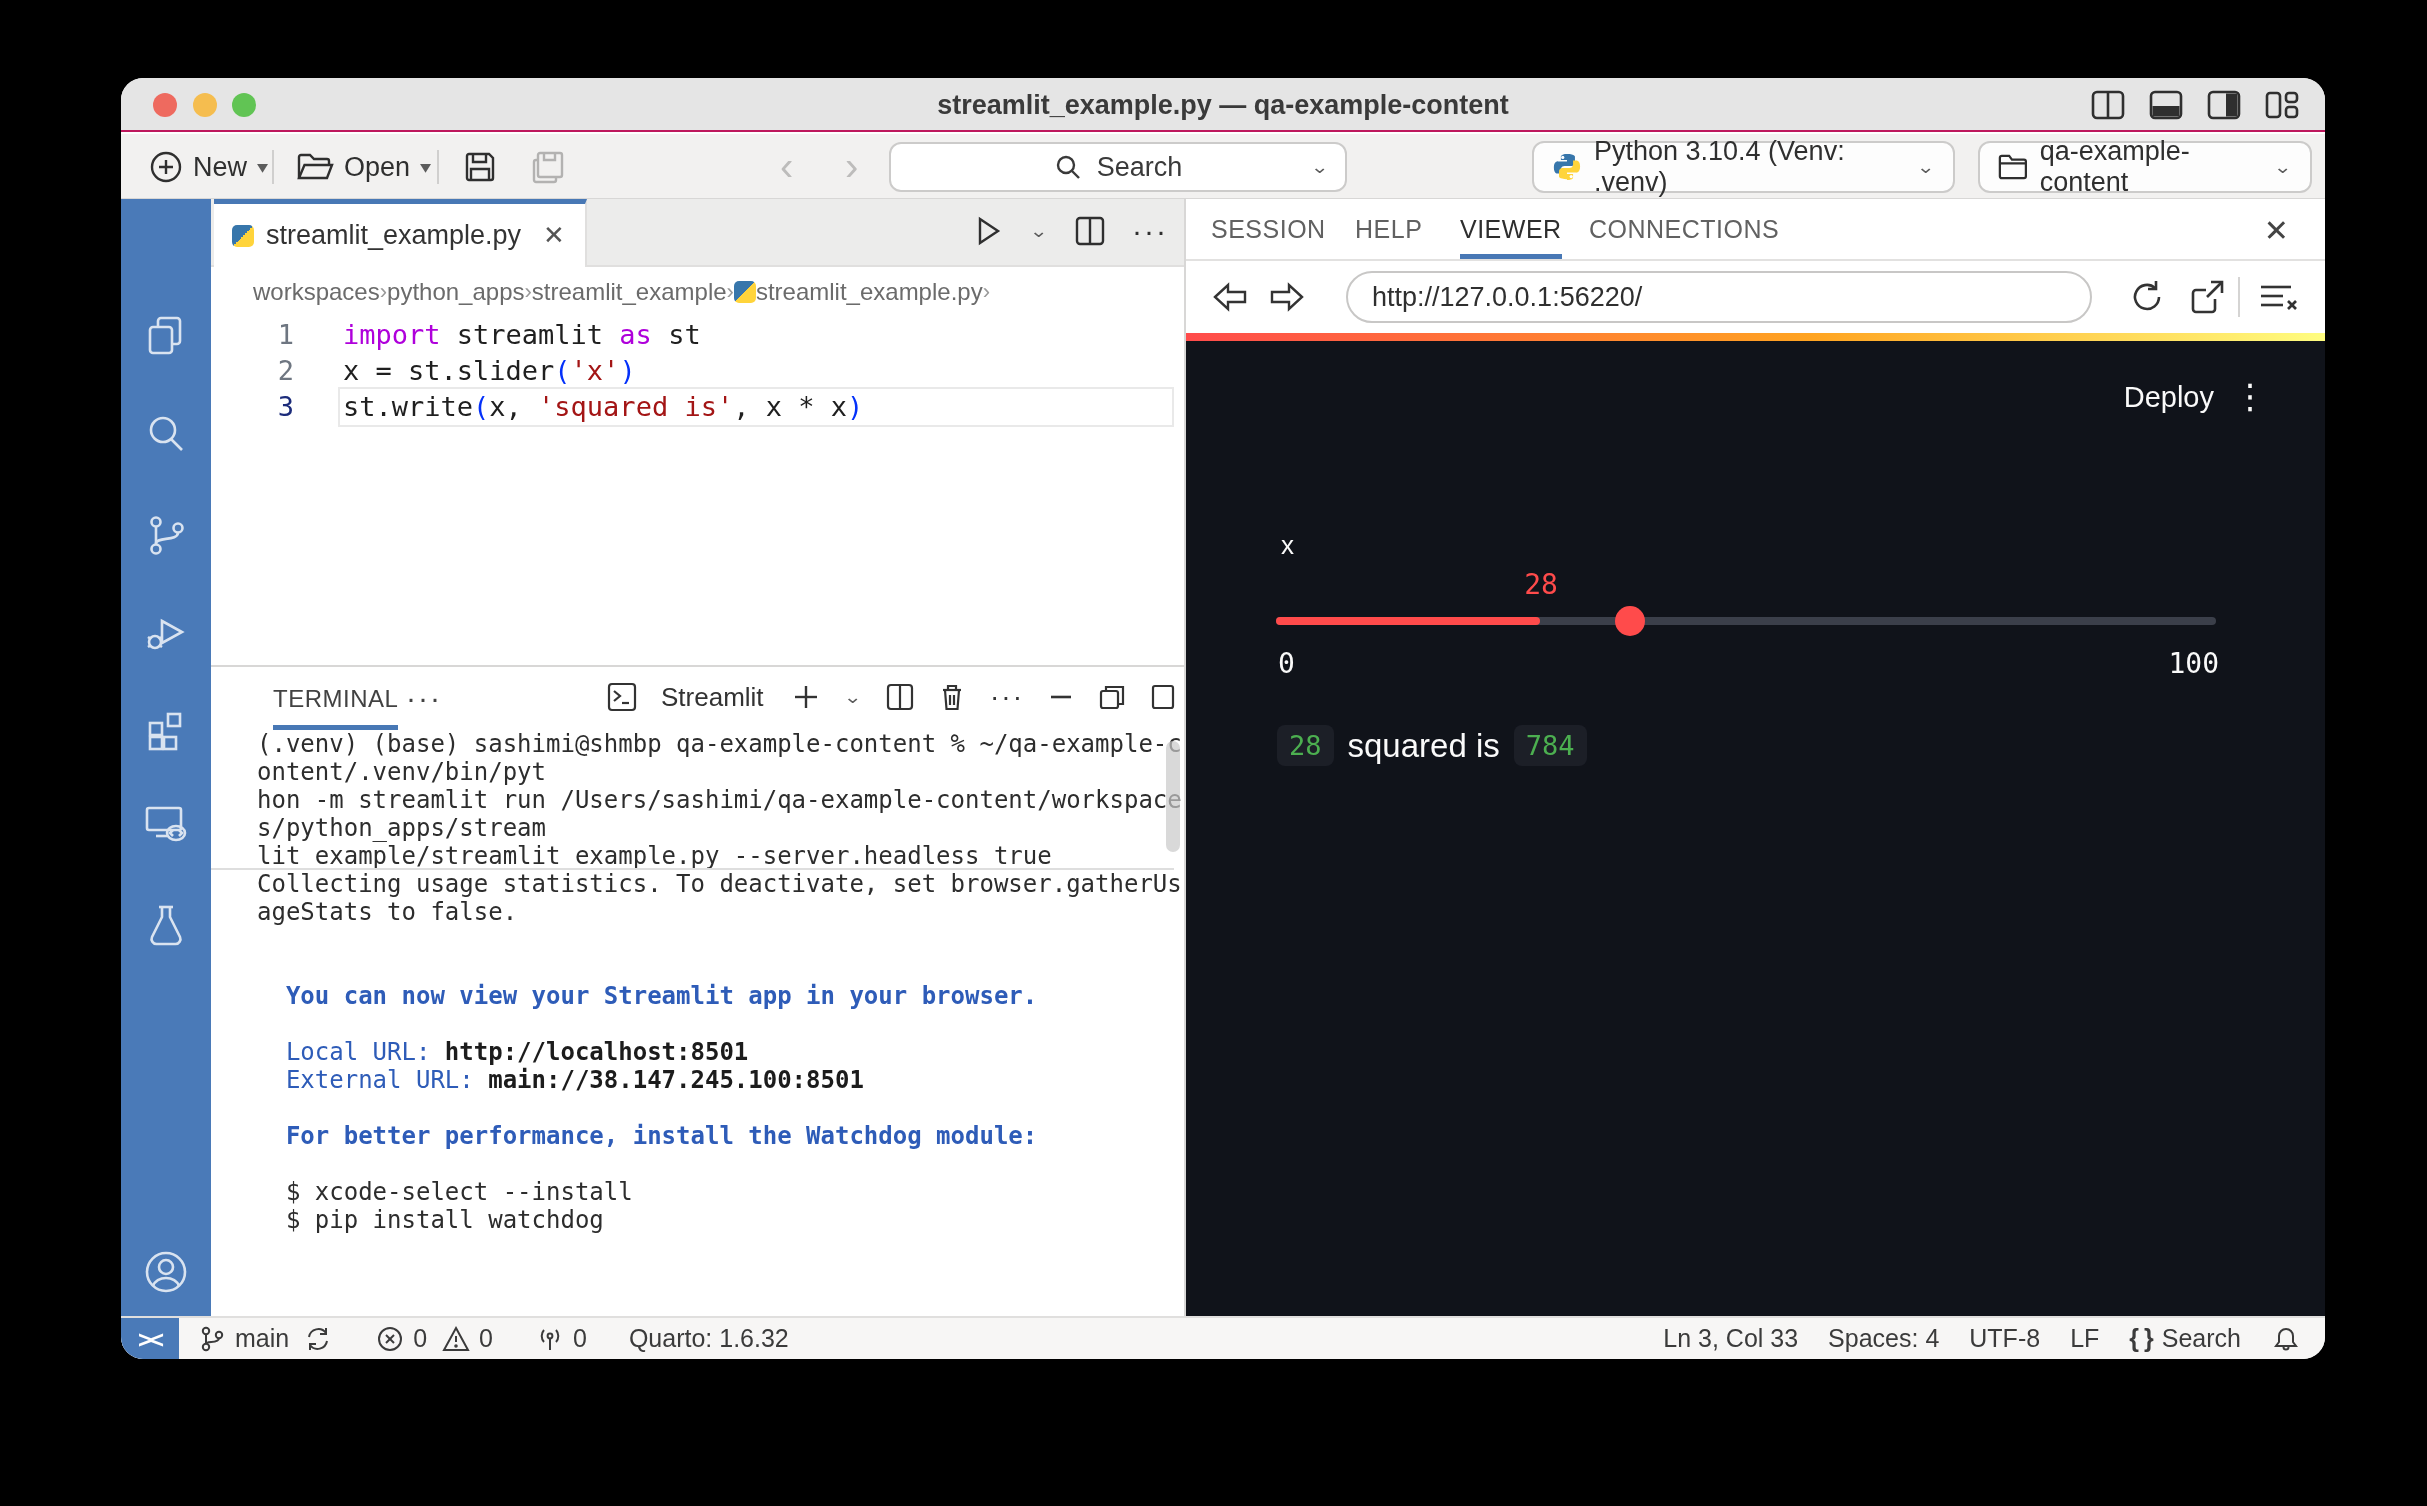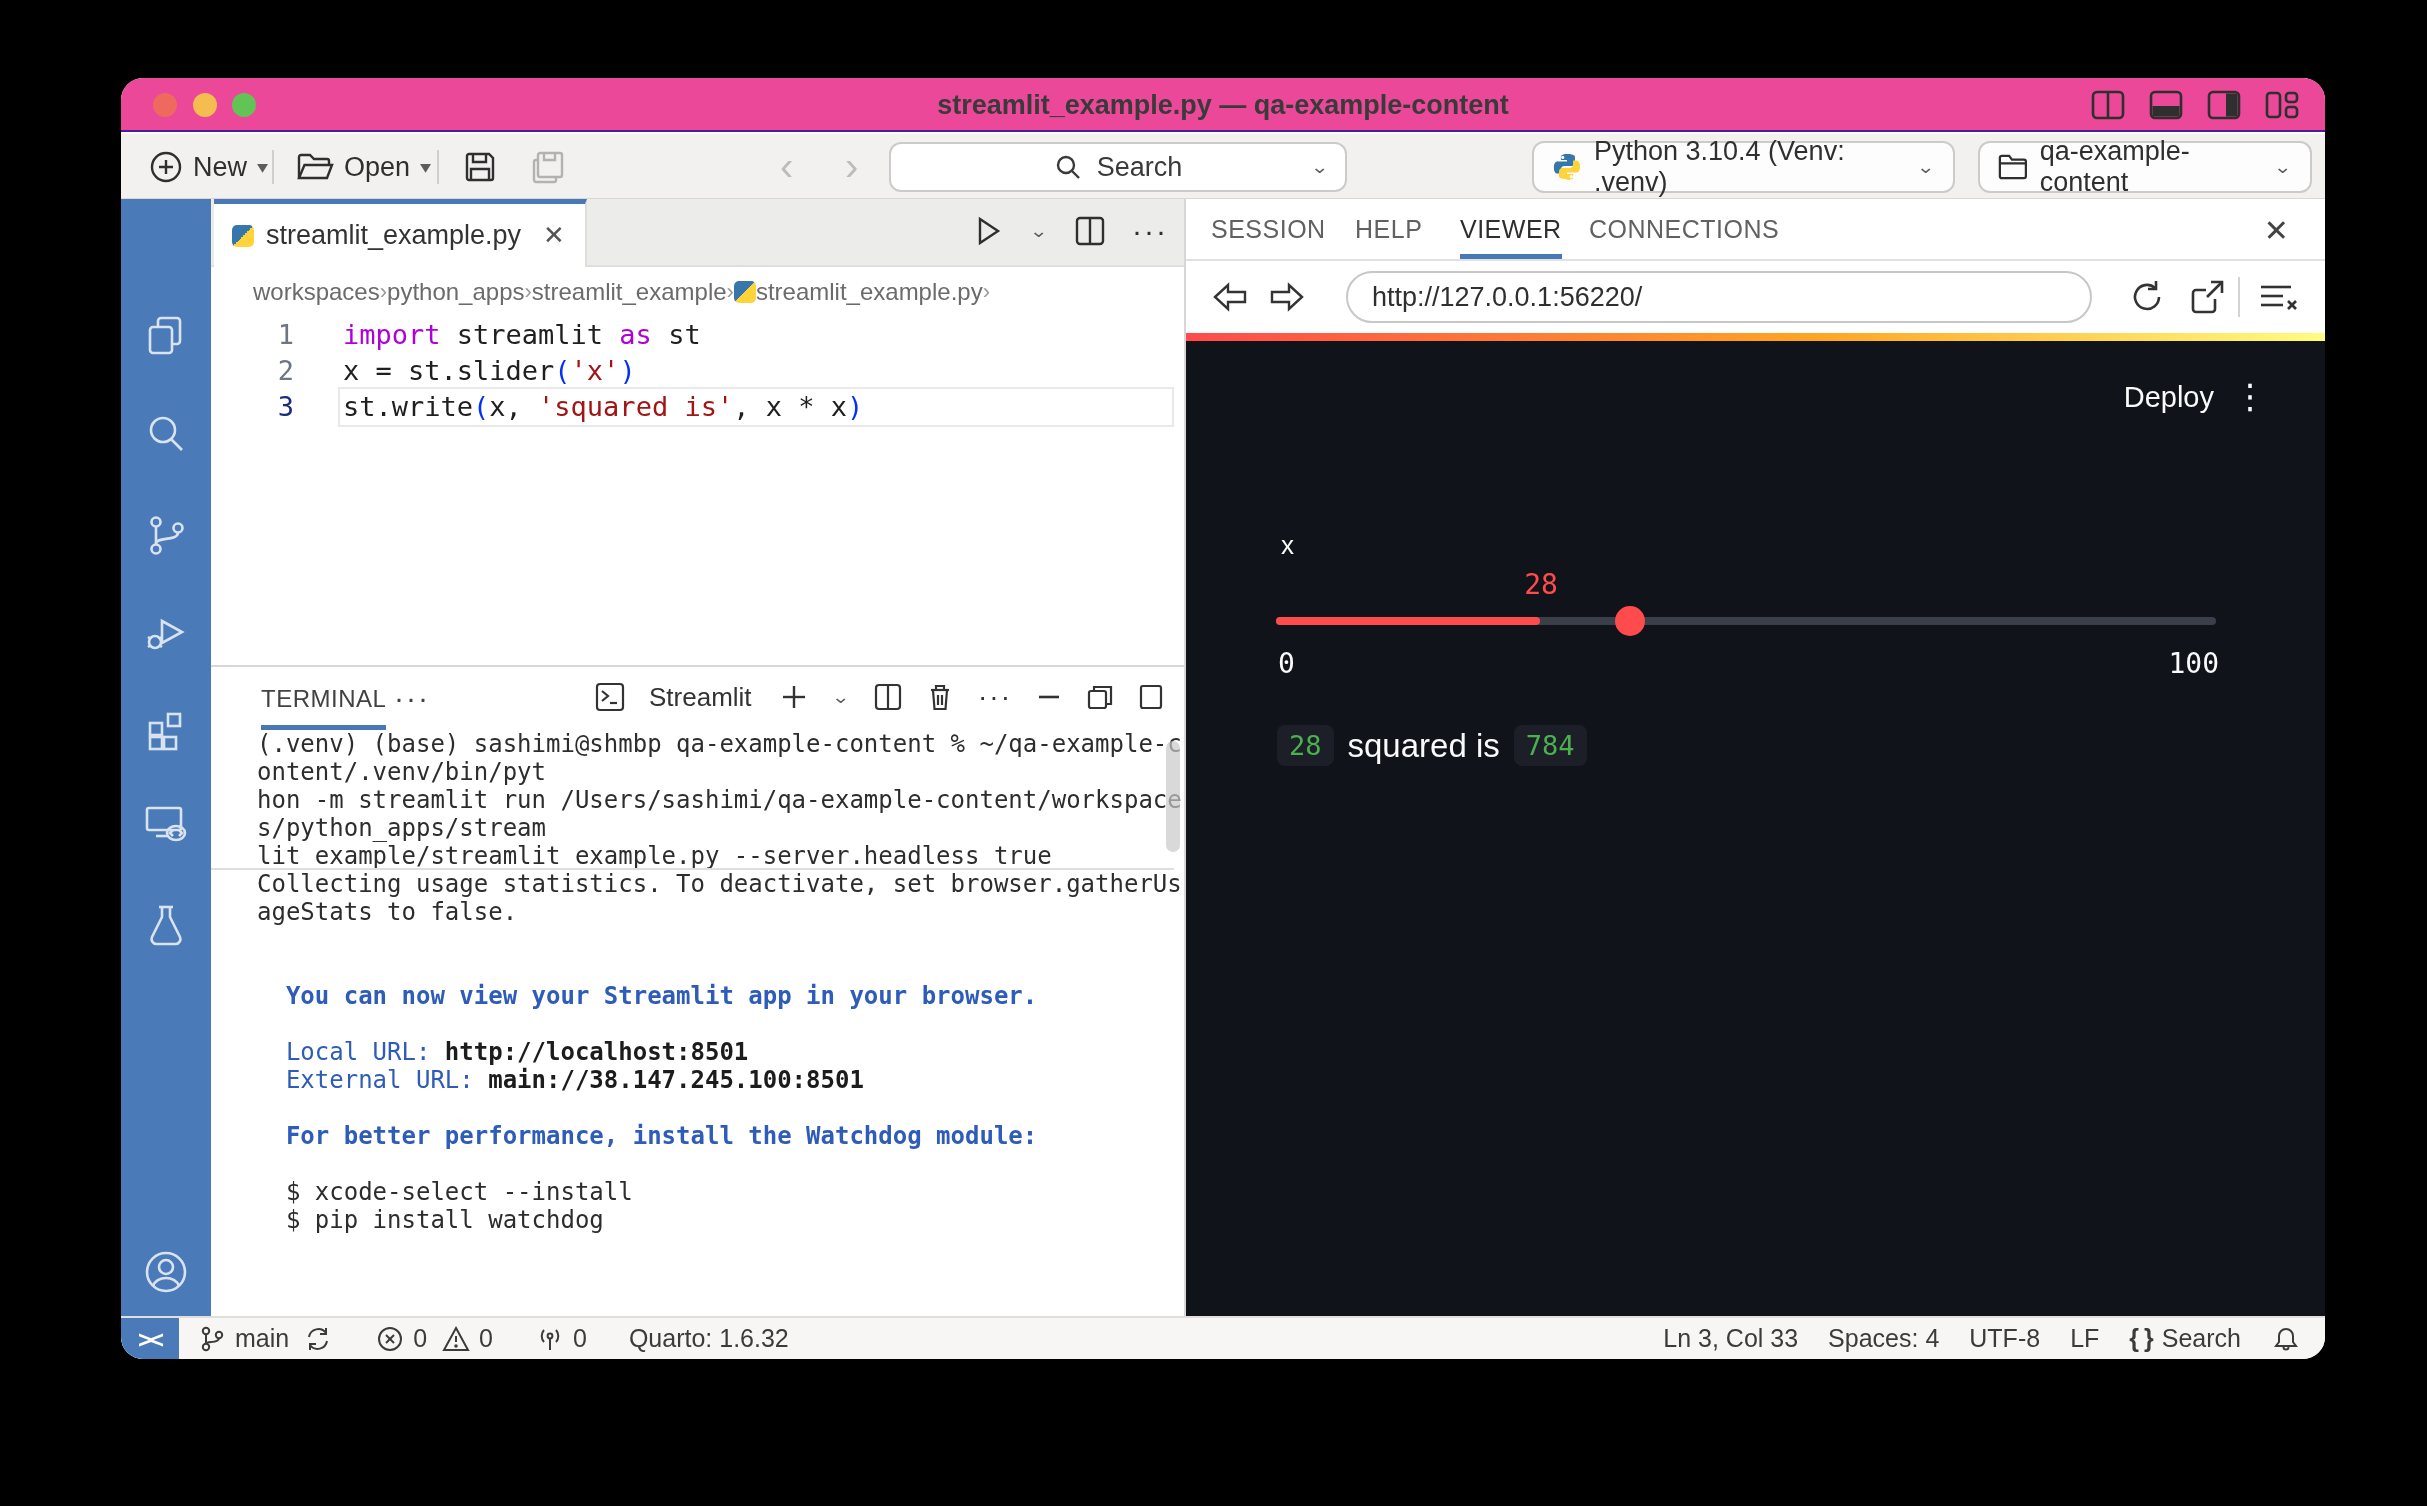--- a/index.html
+++ b/index.html
@@ -1,21 +1,21 @@
 <!DOCTYPE html>
 <html style="--accent: #4878b5; --activity-bar: #4a7ab8; --streamlit-red: #ff4b4b; --streamlit-green: #4caf50; --app-bg: #10131a; --keyword: #af00db; --string: #a31515; --paren: #0431fa; --terminal-blue: #2e5cb8;"><head>
 <meta charset="utf-8">
 <style>
   * { margin:0; padding:0; box-sizing:border-box; }
   html,body { width:2428px; height:1506px; background:#000; font-family:"Liberation Sans", sans-serif; overflow:hidden; }
   .window { position:absolute; left:121px; top:78px; width:2204px; height:1281px; background:#fff; border-radius:22px; overflow:hidden; box-shadow:0 30px 80px rgba(0,0,0,.7); }
   svg { display:block; }
 
   
-  .titlebar { position:absolute; left:0; top:0; width:100%; height:54px; background:#ec4899; border-bottom:2px solid #4c1d95; }
+  .titlebar { position:absolute; left:0; top:0; width:100%; height:54px; background:#e5e5e5; border-bottom:2px solid #be185d; }
   .traffic { position:absolute; top:15px; width:24px; height:24px; border-radius:50%; }
   .t-red { left:32px; background:#ee6a5f; }
   .t-yellow { left:72px; background:#f5bd4f; }
   .t-green { left:111px; background:#61c454; }
   .win-title { position:absolute; left:0; right:0; top:0; height:54px; line-height:54px; text-align:center; font-size:27px; font-weight:700; color:#3a3a3a; }
   .win-icons { position:absolute; right:26px; top:11px; display:flex; gap:24px; }
   .win-icons .wi { width:34px; height:32px; display:flex; align-items:center; justify-content:center; }
 
   
   .toolbar { position:absolute; left:0; top:56px; width:100%; height:66px; background:#f2f1f0; border-bottom:2px solid #d8d7d6; }
@@ -50,21 +50,21 @@
   .code-line .ctext { padding-left:49px; white-space:pre; }
   .code-line.active .gutter { color:#1b2b7a; }
   .code-line.active::after { content:''; position:absolute; left:127px; right:10px; top:-2px; bottom:-2px; border:2px solid #e9e9e9; }
   .tok-kw { color:var(--keyword); }
   .tok-str { color:var(--string); }
   .tok-paren { color:var(--paren); }
   .ruler-dash { position:absolute; left:1039px; top:294px; width:20px; height:6px; background:#6f6f6f; }
 
   
   .terminal { position:absolute; left:90px; top:587px; width:973px; height:651px; background:#fff; border-top:2px solid #d8d7d6; }
-  .term-header { position:absolute; left:4px; top:0; width:100%; height:70px; }
+  .term-header { position:absolute; left:16px; top:0; width:100%; height:70px; }
   .term-tab { position:absolute; left:46px; top:18px; font-size:24px; letter-spacing:0.5px; color:#424242; padding-bottom:12px; border-bottom:5px solid var(--accent); }
   .term-dots { position:absolute; left:179px; top:14px; font-size:30px; color:#424242; letter-spacing:2px; }
   .term-actions { position:absolute; right:24px; top:14px; display:flex; align-items:center; gap:24px; }
   .term-shell { font-size:26px; color:#333; margin-right:4px; }
   .term-body { position:absolute; left:46px; top:63px; right:30px; font-family:"DejaVu Sans Mono", monospace; font-size:24px; color:#2d2d2d; }
   .t-line { position:relative; height:28px; line-height:28px; white-space:pre; }
   .t-blue { color:var(--terminal-blue); }
   .t-bold { font-weight:700; color:#1c1c1c; }
   .t-blue-bold { color:var(--terminal-blue); font-weight:700; }
   .t-sep::before { content:''; position:absolute; left:-46px; right:-20px; top:-2px; height:2px; background:#dedede; }

